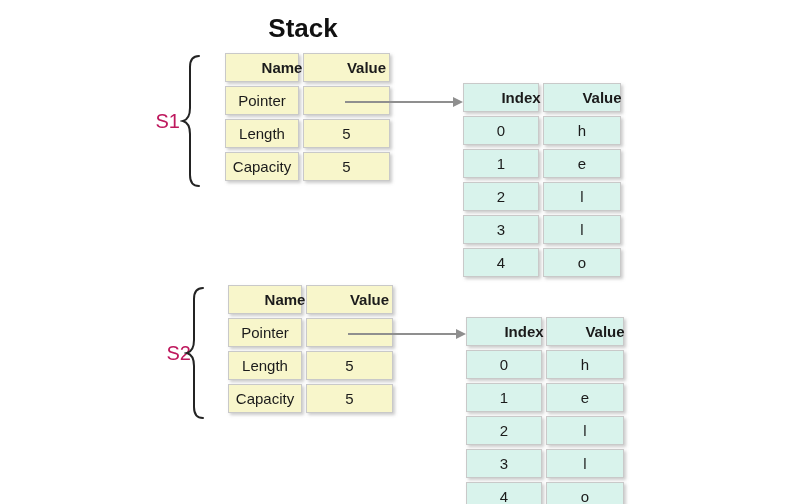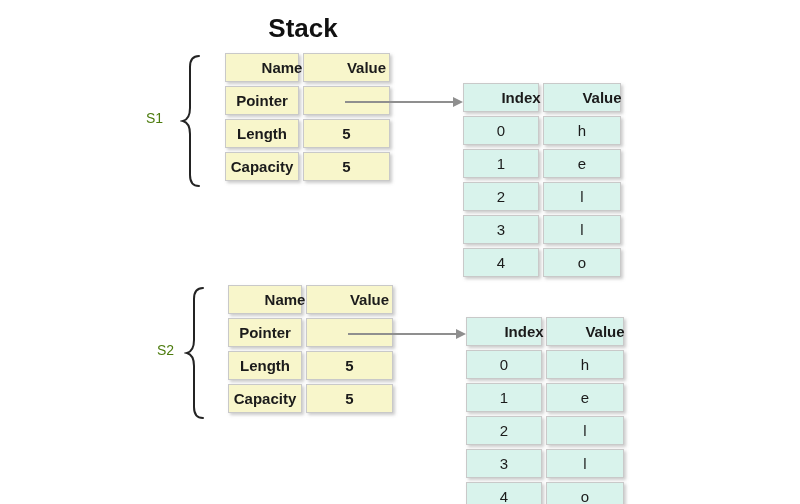--- a/index.html
+++ b/index.html
@@ -21,42 +21,42 @@
   .title{
     position:absolute;
     font-size:26px;
     font-weight:bold;
     color:var(--title-text,#111);
     text-align:center;
     width:170px;
   }
   .group-label{
     position:absolute;
-    font-size:14px;
-    color:#4d7c0f;
+    font-size:20px;
+    color:#be185d;
     width:34px;
-    text-align:left;
+    text-align:right;
   }
   .brace{position:absolute;}
   .tbl{
     position:absolute;
     display:grid;
     gap:4px;
   }
   .tbl.stack-grid{grid-template-columns:74px 87px;grid-auto-rows:29px;}
   .tbl.heap-grid{grid-template-columns:76px 78px;grid-auto-rows:29px;margin-top:30px;}
   .cell{
     display:flex;align-items:center;justify-content:center;
     font-size:15px;
     color:var(--body-text,#1b1b1b);
     border:1px solid var(--cell-border,#c9c9c9);
     box-shadow:2px 2px 3px rgba(110,110,110,.35);
     box-sizing:border-box;
   }
-  .stack-grid .cell{background:var(--stack-cell,#f8f6cb);font-weight:bold;}
+  .stack-grid .cell{background:var(--stack-cell,#f8f6cb);}
   .heap-grid .cell{background:var(--heap-cell,#d9f3ec);}
   .cell.head{font-weight:bold;padding-left:40px;}
   .arrow-line{
     position:absolute;height:2px;
     background:var(--arrow,#8f8f8f);
   }
   .arrow-head{
     position:absolute;width:0;height:0;
     border-top:5px solid transparent;
     border-bottom:5px solid transparent;

